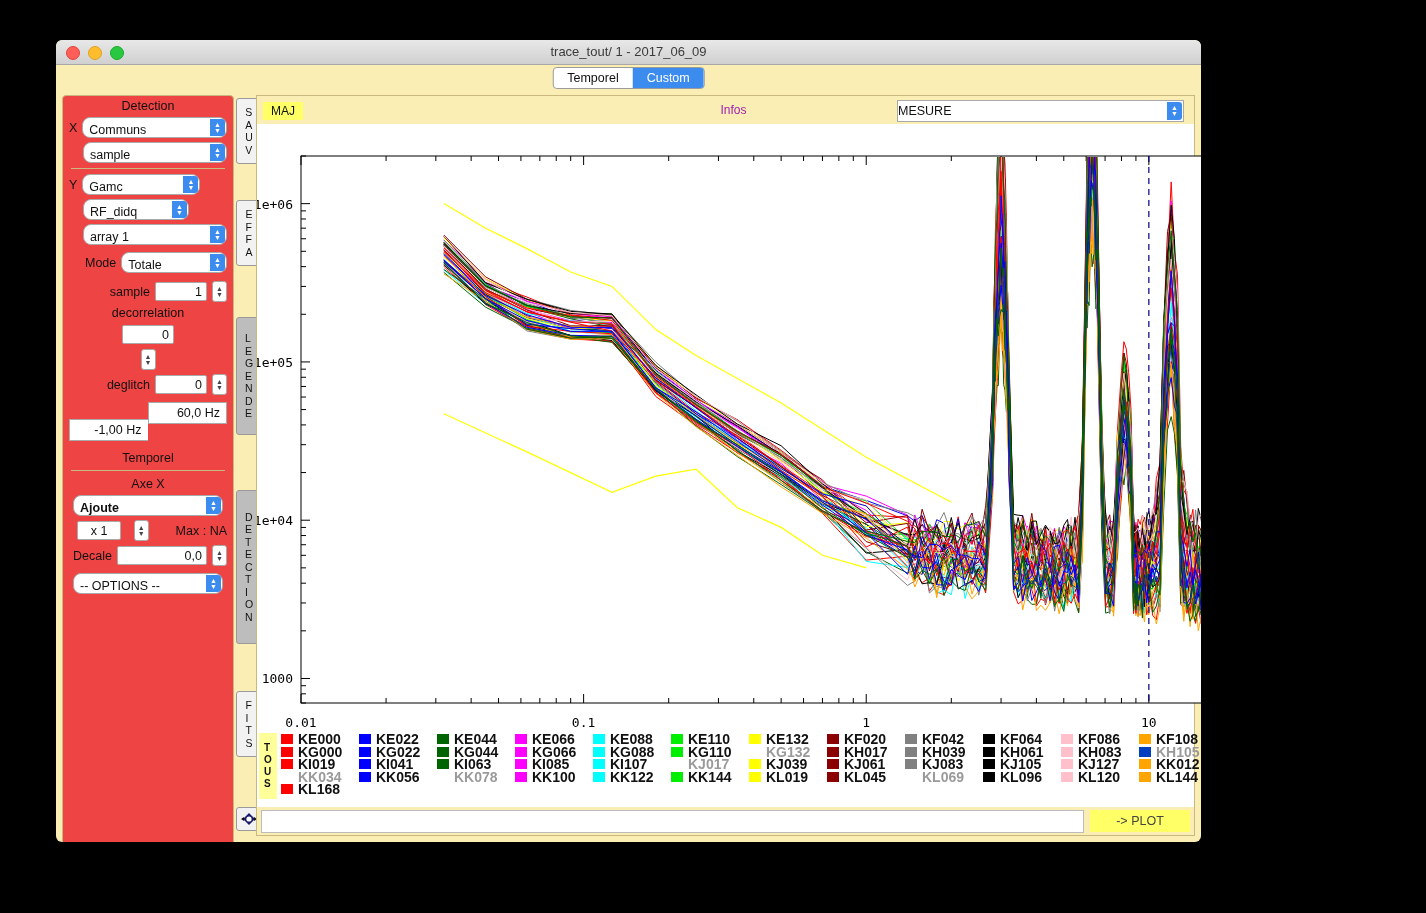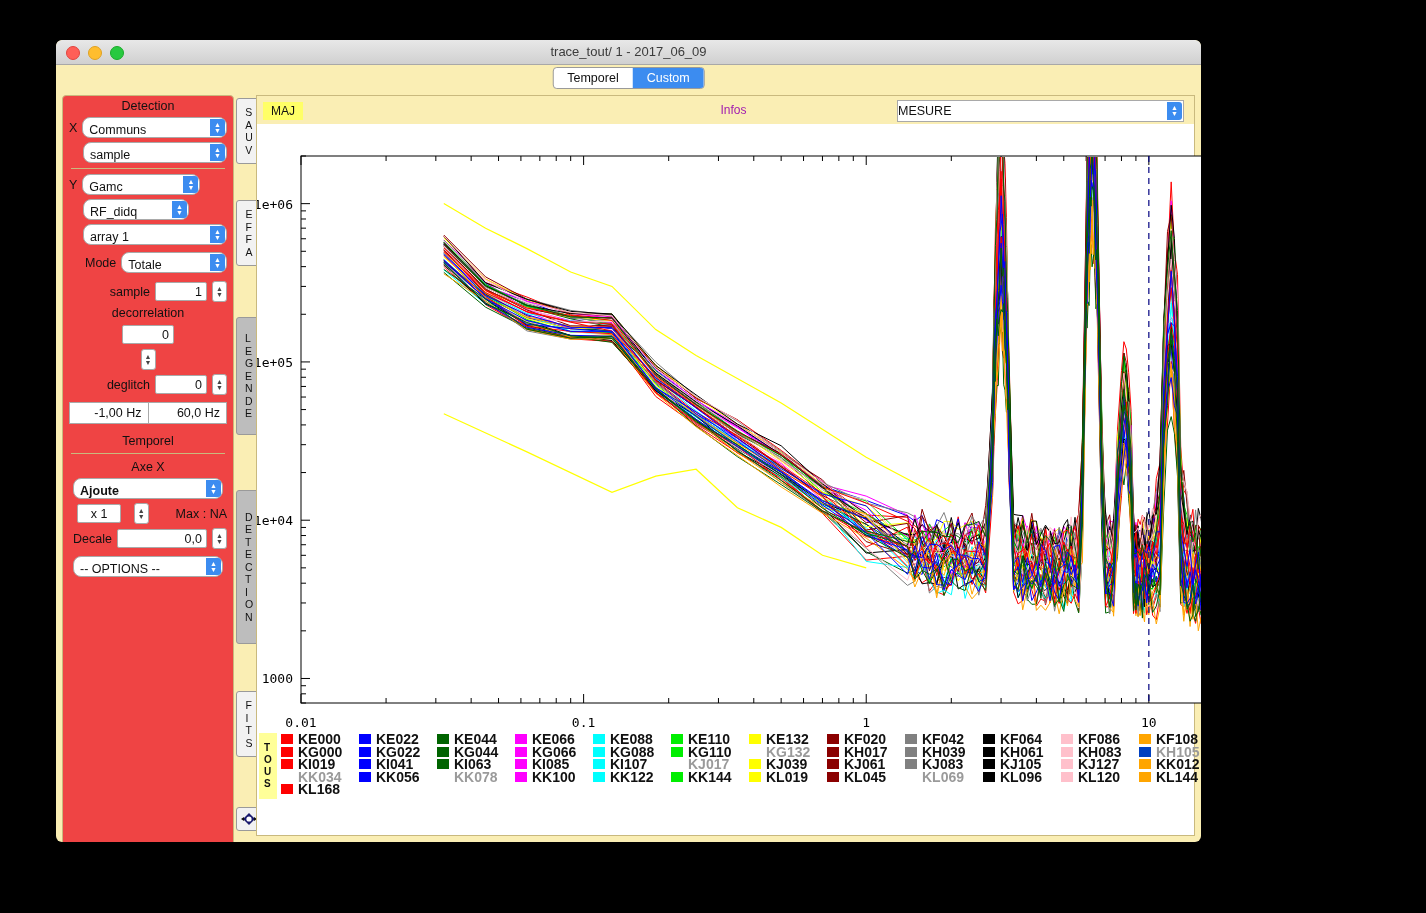--- a/index.html
+++ b/index.html
@@ -43,21 +43,21 @@
                align-items:center;justify-content:center;color:#fff;font-size:7px;line-height:6px;}
   .num{height:17px;background:#fff;border:1px solid #a9a9a9;border-radius:2px;
        text-align:right;padding:0 4px;font-size:12.5px;color:#111;display:flex;
        align-items:center;justify-content:flex-end;}
   .stepper{width:13px;height:19px;border:1px solid #a9a9a9;border-radius:3px;background:#fff;
            display:flex;flex-direction:column;align-items:center;justify-content:center;
            font-size:7px;line-height:6px;color:#444;}
   .hzrow{display:flex;margin:5px 6px 0;}
   .hzbox{flex:1;height:20px;background:#fff;border:1px solid #a9a9a9;font-size:12.5px;
          color:#111;display:flex;align-items:center;justify-content:flex-end;padding-right:6px;}
-  .hzbox:first-child{border-right:none;}
+  .hzbox:first-child{border-right:none;margin-top:17px;}
 
   
   .vstrip{position:absolute;left:180px;top:5px;width:26px;height:775px;}
   .vtab{position:absolute;left:0;width:24px;border:1px solid #9a9a9a;border-radius:3px;
         background:#f2f2f2;display:flex;flex-direction:column;align-items:center;
         justify-content:center;font-size:10.5px;color:#111;line-height:12.5px;letter-spacing:0;}
   .vtab.grey{background:#bdbdbd;}
   .diamond{position:absolute;left:0;width:24px;height:22px;border:1px solid #9a9a9a;
            border-radius:3px;background:#f2f2f2;display:flex;align-items:center;justify-content:center;}
 
@@ -689,16 +689,20 @@
                 <span class="legtxt">KK012</span>
               </div>
               <div class="legitem">
                 <span class="sw" style="background: rgb(255, 165, 0);"></span>
                 <span class="legtxt">KL144</span>
               </div>
             </div>
           </div>
       </div>
 
+      <div class="footer">
+        <div class="statusbox"></div>
+        <div class="plotbtn">-&gt; PLOT</div>
+      </div>
 
     </div>
   </div>
 </div>
 
 </body></html>

